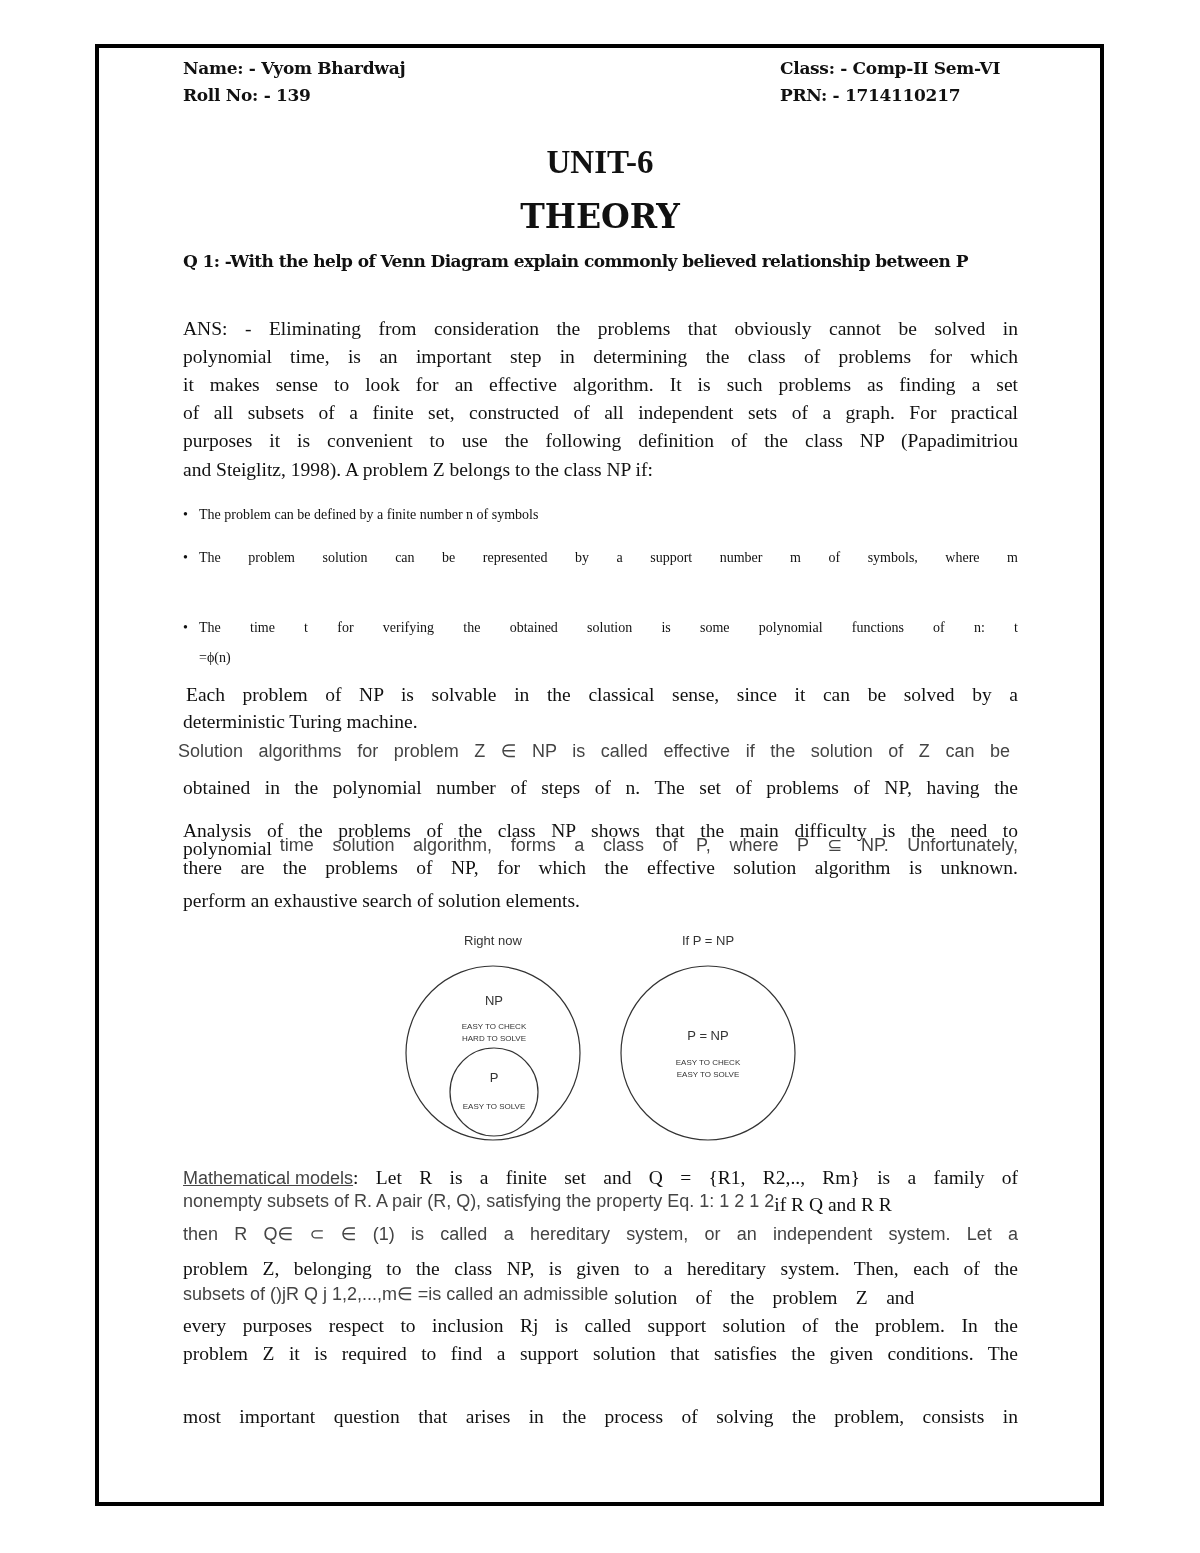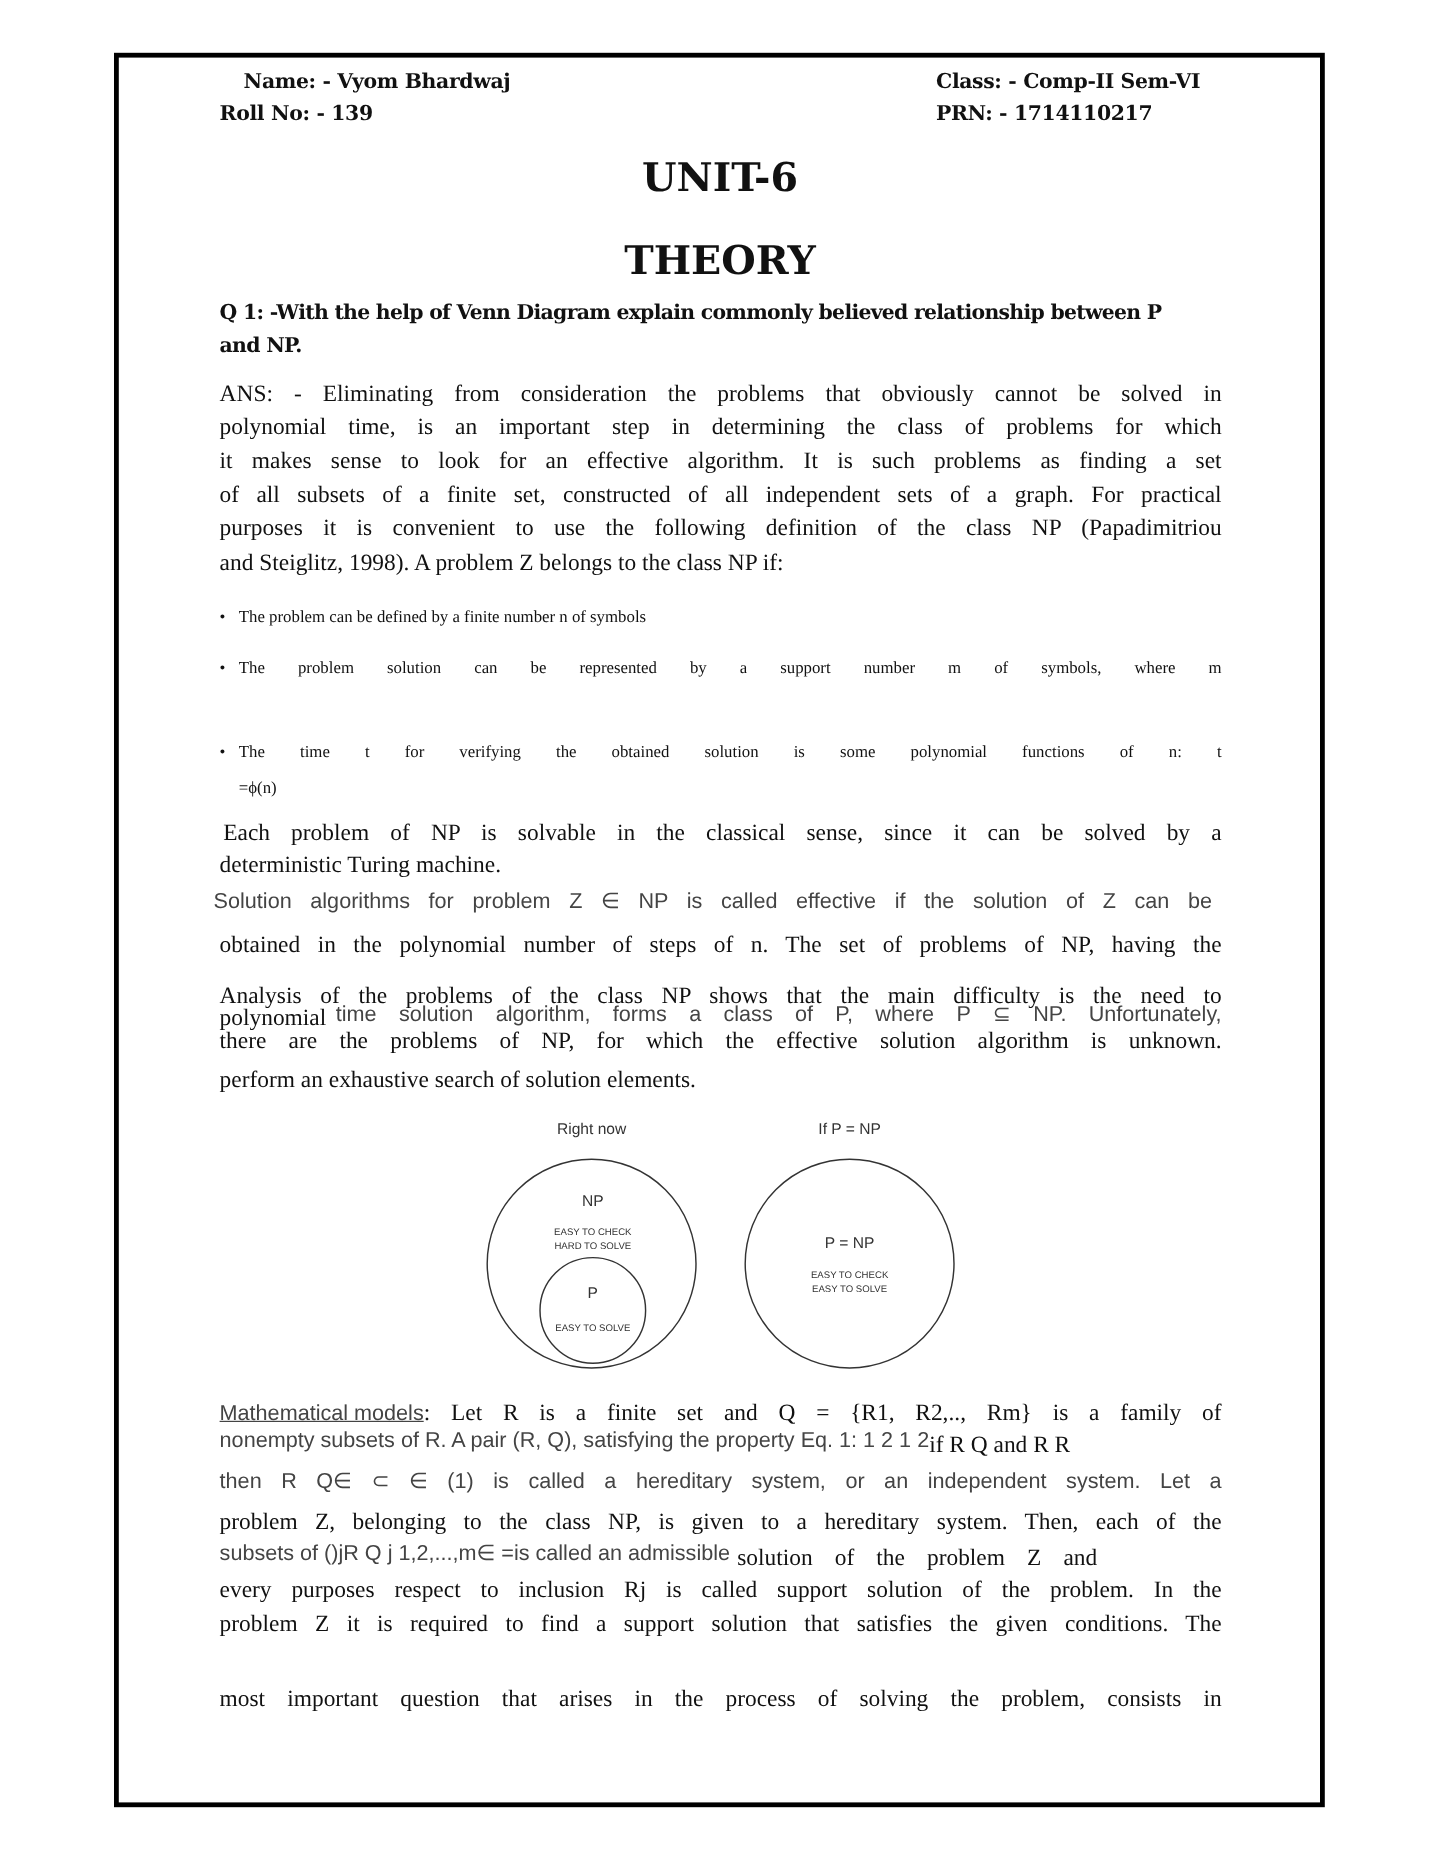--- a/index.html
+++ b/index.html
@@ -19,31 +19,30 @@
   .bullet .cont { padding-left: 16px; display: block; }
   .venn { position: absolute; left: 390px; top: 925px; width: 420px; height: 220px; }
   .venn text { font-family: "Liberation Sans", sans-serif; fill: #333; }
   .underline { text-decoration: underline; }
 </style>
 </head>
 <body>
 
 <div class="page-border"></div>
 
-<div class="hdr" style="left:183px; top:58px;margin-left:20px;">Name: - Vyom Bhardwaj</div>
+<div class="hdr" style="left:183px; top:58px;">Name: - Vyom Bhardwaj</div>
 <div class="hdr" style="left:183px; top:85px;">Roll No: - 139</div>
 <div class="hdr" style="left:780px; top:58px;">Class: - Comp-II Sem-VI</div>
 <div class="hdr" style="left:780px; top:85px;">PRN: - 1714110217</div>
 
-<div class="title" style="top:128px; font-size:33px;">UNIT-6</div>
+<div class="title" style="top:144px; font-size:33px;font-family:Liberation Serif, serif;">UNIT-6</div>
 <div class="title" style="top:197px; font-size:33px;">THEORY</div>
 
 <div class="question" style="top:248px;">
   <div style="white-space:nowrap;">Q 1: -With the help of Venn Diagram explain commonly believed relationship between P</div>
-  <div>and NP.</div>
 </div>
 
 <div>
   <div class="line" style="top:318px;">ANS: - Eliminating from consideration the problems that obviously cannot be solved in</div>
   <div class="line" style="top:346px;">polynomial time, is an important step in determining the class of problems for which</div>
   <div class="line" style="top:374px;">it makes sense to look for an effective algorithm. It is such problems as finding a set</div>
   <div class="line" style="top:402px;">of all subsets of a finite set, constructed of all independent sets of a graph. For practical</div>
   <div class="line" style="top:430px;">purposes it is convenient to use the following definition of the class NP (Papadimitriou</div>
   <div class="line left" style="top:459px;">and Steiglitz, 1998). A problem Z belongs to the class NP if:</div>
 </div>

